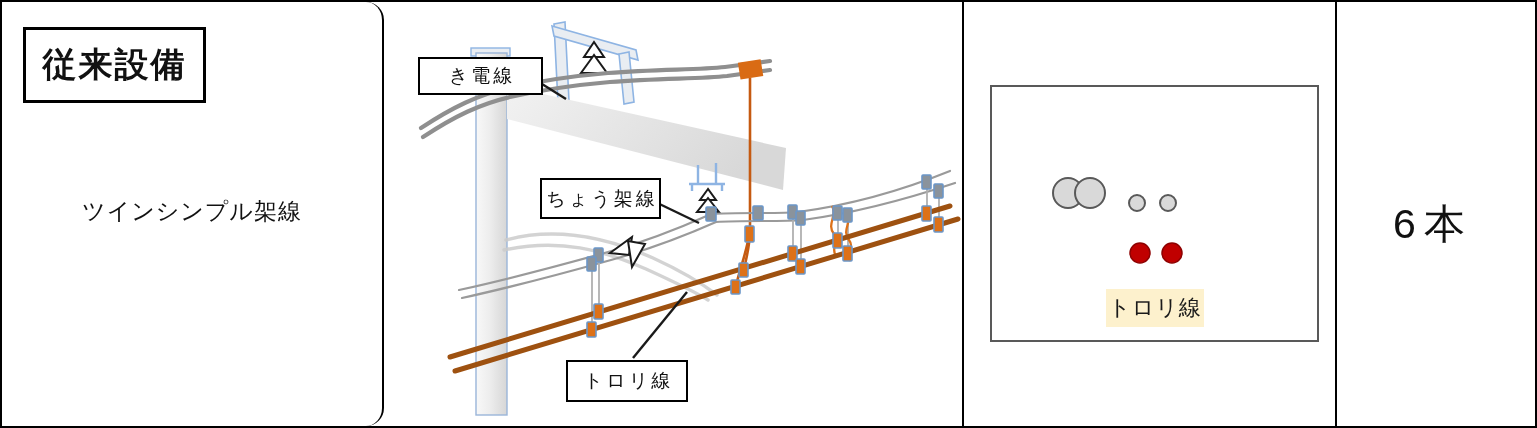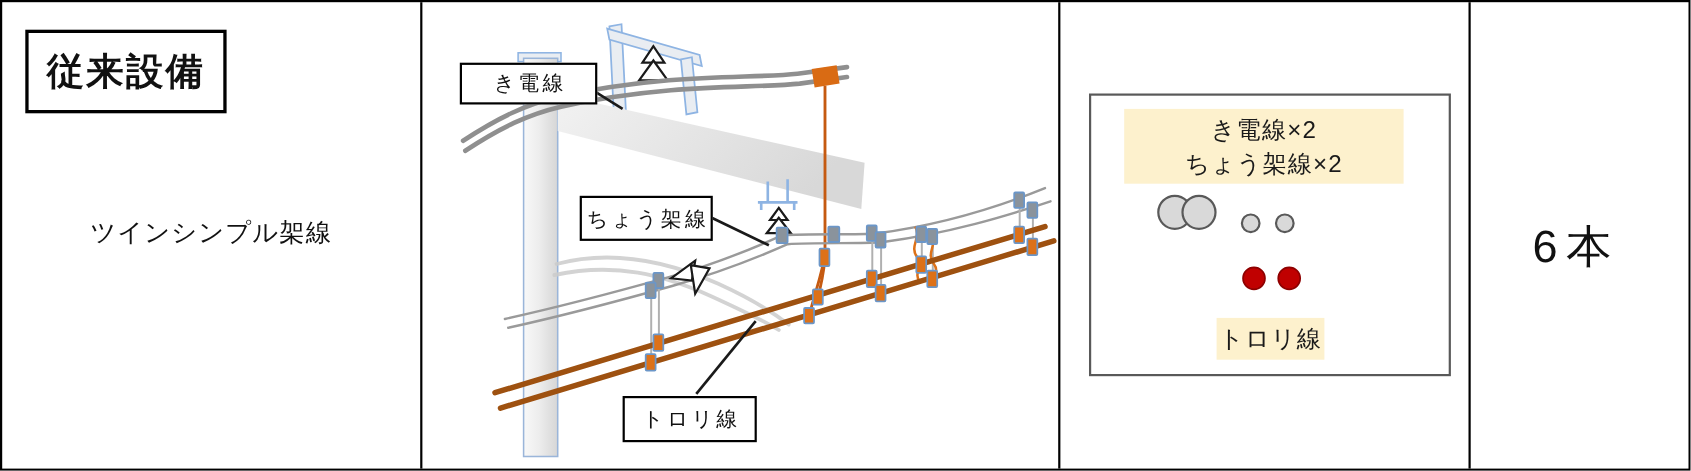--- a/index.html
+++ b/index.html
@@ -4,21 +4,21 @@
 <style>
   html,body{margin:0;padding:0;background:#ffffff;}
   .sheet{
     position:relative;width:1533px;height:424px;
     border:2px solid #000;display:flex;flex-direction:row;
     font-family:"Liberation Sans","DejaVu Sans",sans-serif;color:#111;
     background:#fff;box-sizing:content-box;
   }
   .cell{position:relative;height:100%;box-sizing:border-box;}
   .cell.divider{border-right:2px solid #000;}
-  .c1{width:382px;}
+  .c1{width:382px;border-radius:18px;}
   .c2{width:580px;}
   .c3{width:373px;}
   .c4{width:192px;}
 
   
   .category-box{
     position:absolute;left:21px;top:25px;width:177px;height:70px;
     border:3px solid #000;display:flex;align-items:center;justify-content:center;
     font-size:34px;font-weight:bold;letter-spacing:2px;background:#fff;
   }
@@ -28,21 +28,21 @@
   }
 
   
   .diagram-svg{position:absolute;left:0;top:0;width:580px;height:424px;}
   .wire-label{
     position:absolute;background:#fff;border:2.5px solid #000;
     display:flex;align-items:center;justify-content:center;
     font-size:19px;letter-spacing:3px;padding-left:3px;box-sizing:border-box;
   }
   .label-feeder{left:34px;top:55px;width:125px;height:38px;}
-  .label-messenger{left:143px;top:176px;width:121px;height:41px;}
+  .label-messenger{left:156px;top:176px;width:121px;height:41px;}
   .label-trolley{left:182px;top:358px;width:122px;height:42px;}
 
   
   .xsec-box{
     position:absolute;left:26px;top:83px;width:325px;height:253px;
     border:2px solid #595959;background:#fff;
   }
   .xsec-banner{
     position:absolute;background:#fdf1cd;text-align:center;
     font-size:22px;letter-spacing:1px;color:#1a1a1a;
@@ -209,24 +209,20 @@
           <circle cx="76" cy="106" r="15" fill="#d9d9d9"></circle>
           <circle cx="98" cy="106" r="15" fill="#d9d9d9"></circle>
           <circle cx="145" cy="116" r="8" fill="#d9d9d9"></circle>
           <circle cx="176" cy="116" r="8" fill="#d9d9d9"></circle>
         </g>
         <g stroke="#8e0000" stroke-width="1.5">
           <circle cx="148" cy="166" r="10" fill="#c00000"></circle>
           <circle cx="180" cy="166" r="10" fill="#c00000"></circle>
         </g>
       </svg>
-      <div class="xsec-banner banner-top">
-        <span>き電線×2</span>
-        <span>ちょう架線×2</span>
-      </div>
       <div class="xsec-banner banner-bottom">
         <span>トロリ線</span>
       </div>
     </div>
   </div>
 
   <div class="cell c4">
     <div class="wire-count">6本</div>
   </div>
 

